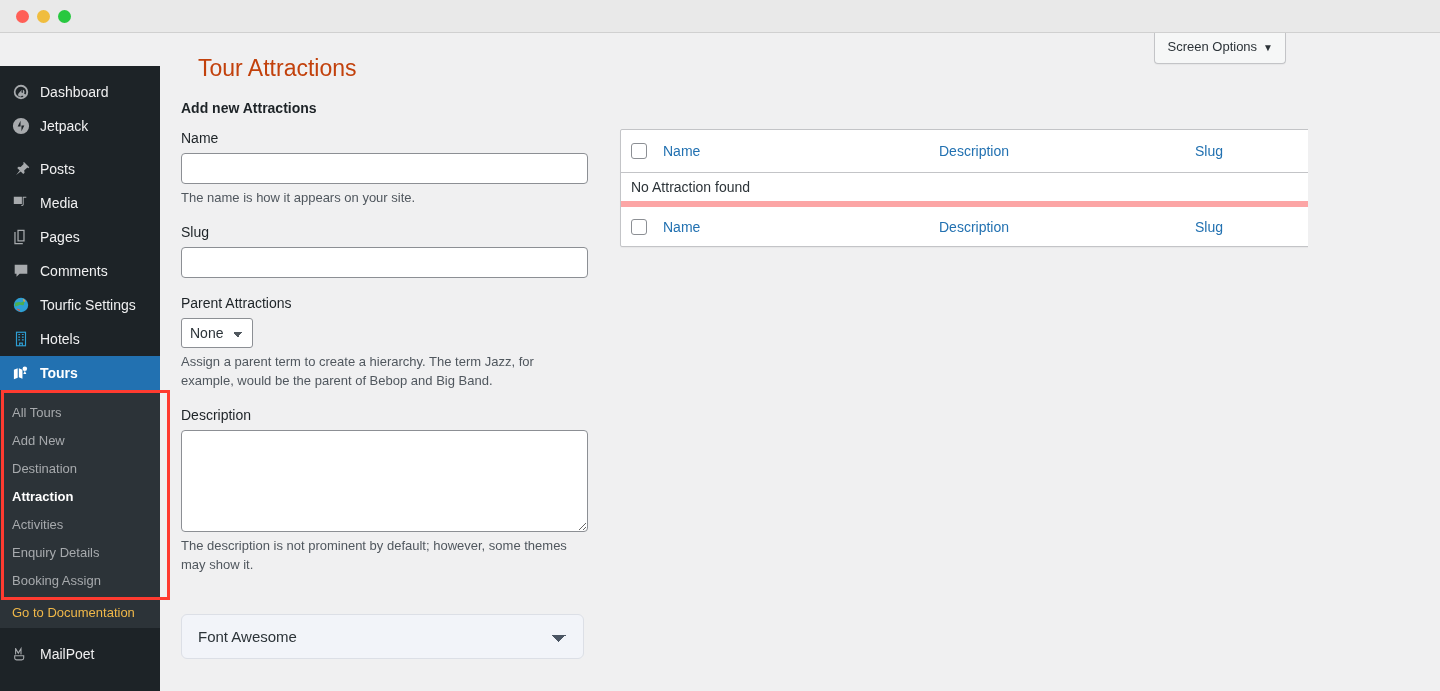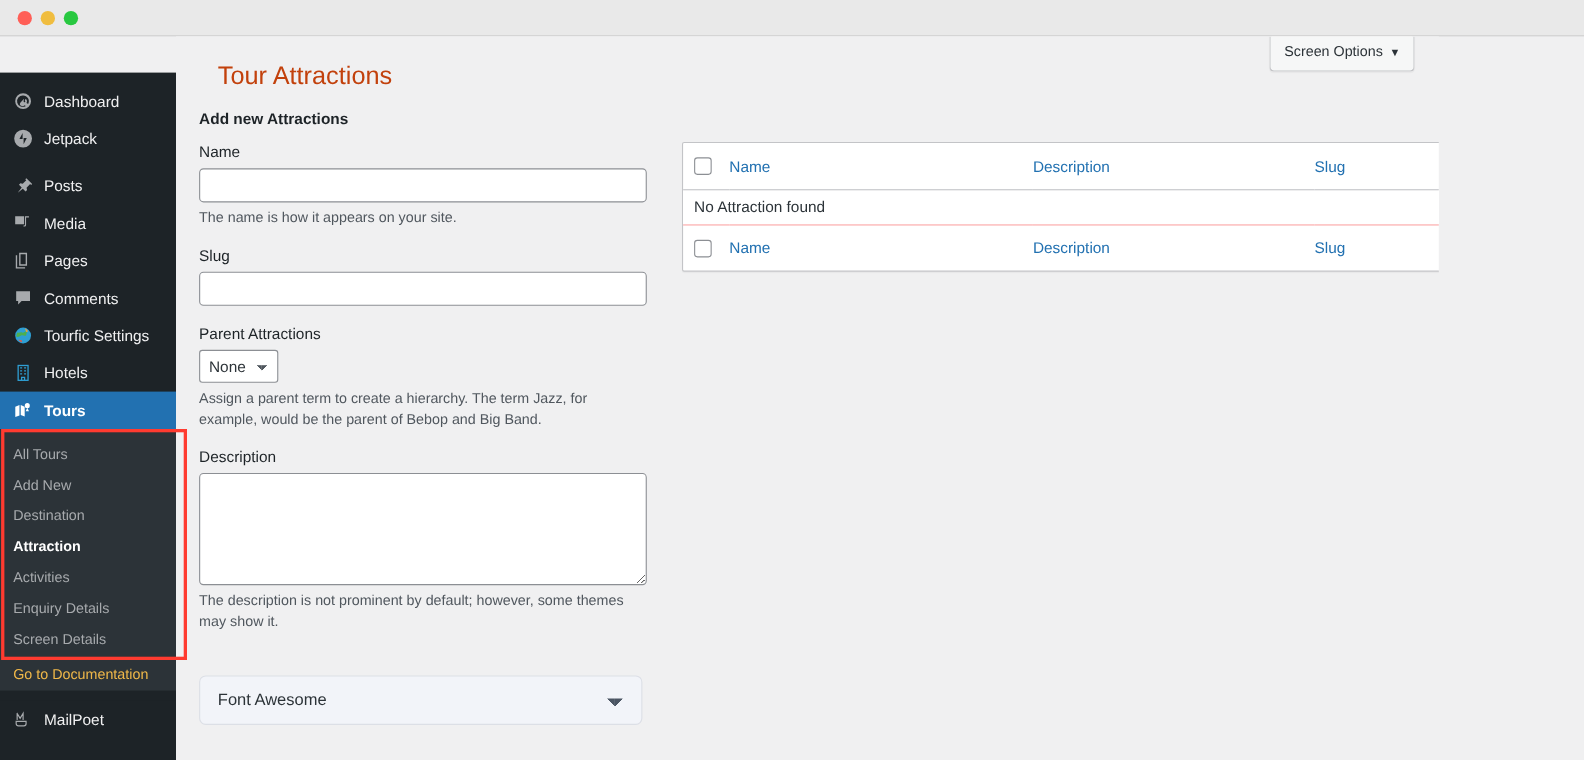--- a/index.html
+++ b/index.html
@@ -234,21 +234,21 @@
     display: inline-block;
     vertical-align: middle;
   }
   .norow td {
     height: 32px;
     padding-left: 10px !important;
     color: #2c3338;
     font-size: 13px;
     background: #fff;
   }
-  .norow { border-bottom: 1px solid #fca5a5; }
+  .norow { border-bottom: 6px solid #fca5a5; }
 </style>
 </head>
 <body>
 
 <div class="titlebar">
   <div class="traffic">
     <span class="dot red"></span>
     <span class="dot yellow"></span>
     <span class="dot green"></span>
   </div>
@@ -353,21 +353,21 @@
     </div>
 
     <div class="submenu-wrap">
       <div class="submenu-highlight"></div>
       <a class="submenu-item">All Tours</a>
       <a class="submenu-item">Add New</a>
       <a class="submenu-item">Destination</a>
       <a class="submenu-item current">Attraction</a>
       <a class="submenu-item">Activities</a>
       <a class="submenu-item">Enquiry Details</a>
-      <a class="submenu-item">Screen Details</a>
+      <a class="submenu-item">Booking Assign</a>
     </div>
 
     <a class="doc-link">Go to Documentation</a>
 
     <div class="sep"></div>
 
     <div class="menu-item">
       <span class="mi-icon">
         <svg width="18" height="18" viewBox="0 0 20 20" fill="none" stroke="#a7aaad" stroke-width="1.2">
             <path d="M4 4v6M4 4l3 5 3-5v6" stroke-linecap="round"></path>

